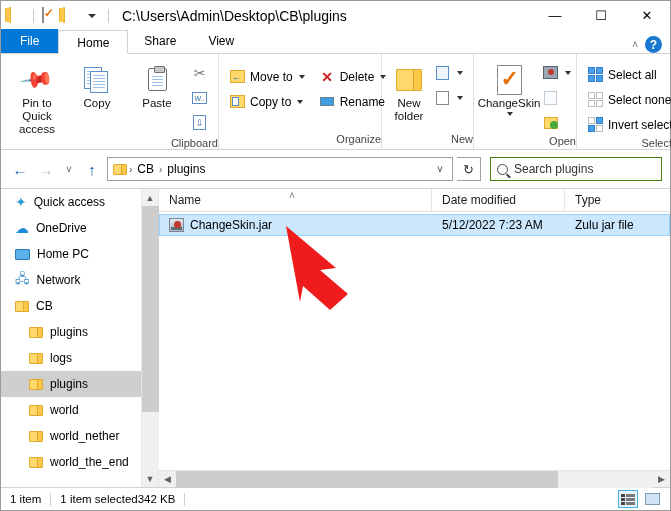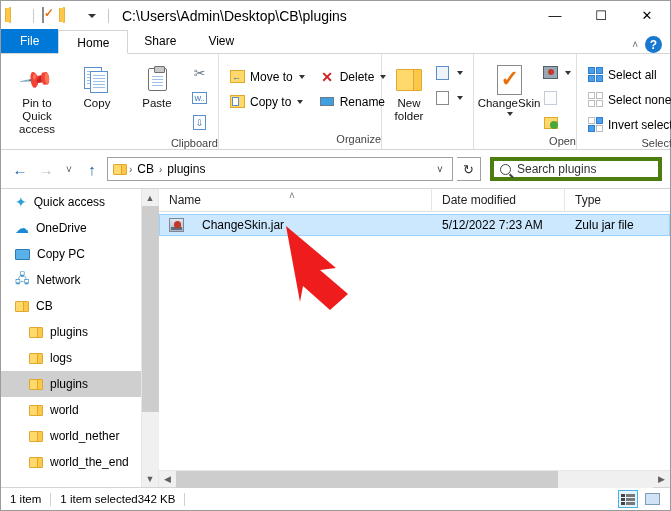--- a/index.html
+++ b/index.html
@@ -101,21 +101,21 @@
   .navbtn.dim { color:#bdbdbd; font-size:15px; }
   .navbtn.small { width:16px; font-size:10px; color:#555; }
   .addrbox { flex:1; height:24px; border:1px solid #a0a0a0; background:#fff; display:flex;
              align-items:center; padding:0 2px 0 5px; }
   .crumb { font-size:12px; padding:0 3px; }
   .crumb-sep { color:#555; font-size:10px; padding:0 2px; }
   .addr-right { margin-left:auto; display:flex; align-items:center; }
   .addr-chev { width:20px; text-align:center; font-size:10px; color:#333; }
   .refresh { width:24px; height:24px; border:1px solid #a0a0a0; border-left:none;
              display:flex; align-items:center; justify-content:center; font-size:13px; color:#333; }
-  .searchbox { width:172px; height:24px; border:4px solid #4d7c0f; display:flex; align-items:center;
+  .searchbox { width:172px; height:24px; border:1px solid #4d7c0f; display:flex; align-items:center;
                gap:6px; padding:0 6px; margin-left:5px; }
   .searchbox span.ph { color:#333; font-size:12px; }
   .mag { width:11px;height:11px;border:1.6px solid #444;border-radius:50%;position:relative;
          display:inline-block;}
   .mag::after{content:"";position:absolute;right:-4px;bottom:-3px;width:5px;height:1.6px;
          background:#444;transform:rotate(45deg);}
 
   
   .body { flex:1; display:flex; min-height:0; border-top:1px solid #d4d4d4; }
 
@@ -149,21 +149,21 @@
             background:#fff; position:relative; flex:none; }
   .col { font-size:12px; color:#222; padding-left:10px; position:relative; height:23px;
          line-height:23px; }
   .col.name { width:272px; }
   .col.date { width:133px; border-left:1px solid #e6e6e6; }
   .col.type { flex:1; border-left:1px solid #e6e6e6; }
   .sortcaret { position:absolute; left:130px; top:-5px; font-size:10px; color:#777; }
   .filelist { flex:1; position:relative; overflow:hidden; }
   .filerow { height:22px; display:flex; align-items:center; font-size:12px;
              background:#cce8ff; border:1px solid #99d1ff; margin-top:2px; }
-  .filerow .c-name { width:272px; display:flex; align-items:center; gap:18px; padding-left:9px; }
+  .filerow .c-name { width:272px; display:flex; align-items:center; gap:6px; padding-left:9px; }
   .filerow .c-date { width:133px; padding-left:10px; }
   .filerow .c-type { flex:1; padding-left:10px; }
   .jar-ic { width:15px; height:14px; background:linear-gradient(#dfe6ee,#aeb9c6);
             border:1px solid #7b8795; position:relative; flex:none; }
   .jar-ic::after{content:"";position:absolute;left:4px;top:2px;width:7px;height:7px;
             background:#c0392b;border-radius:50% 50% 40% 40%;}
   .jar-ic::before{content:"";position:absolute;left:1px;bottom:1px;right:1px;height:3px;
             background:#5d6b7a;}
 
   
@@ -326,20 +326,21 @@
             <span class="dd"></span>
           </div>
           <div class="smallbtn">
             <span class="g">
               <span style="width:13px;height:14px;border:1px solid #8a8a8a;background:#fff"></span>
             </span>
             <span class="dd"></span>
           </div>
         </div>
       </div>
+      <div class="rgroup-label">New</div>
     </div>
 
     <div class="rgroup" style="width:103px">
       <div class="rgroup-body">
         <div class="bigbtn" style="width:58px">
           <span class="glyph">
               <span class="propsheet"></span>
             </span>
           <span>ChangeSkin</span>
           <span class="dd" style="margin-top:2px"></span>
@@ -440,21 +441,21 @@
       <div class="navitem">
         <span class="star">✦</span>
         <span>Quick access</span>
       </div>
       <div class="navitem">
         <span class="cloud">☁</span>
         <span>OneDrive</span>
       </div>
       <div class="navitem">
         <span class="pc"></span>
-        <span>Copy PC</span>
+        <span>Home PC</span>
       </div>
       <div class="navitem">
         <span class="net">🖧</span>
         <span>Network</span>
       </div>
       <div class="navitem">
         <span class="nf"></span>
         <span>CB</span>
       </div>
       <div class="navitem indent">

